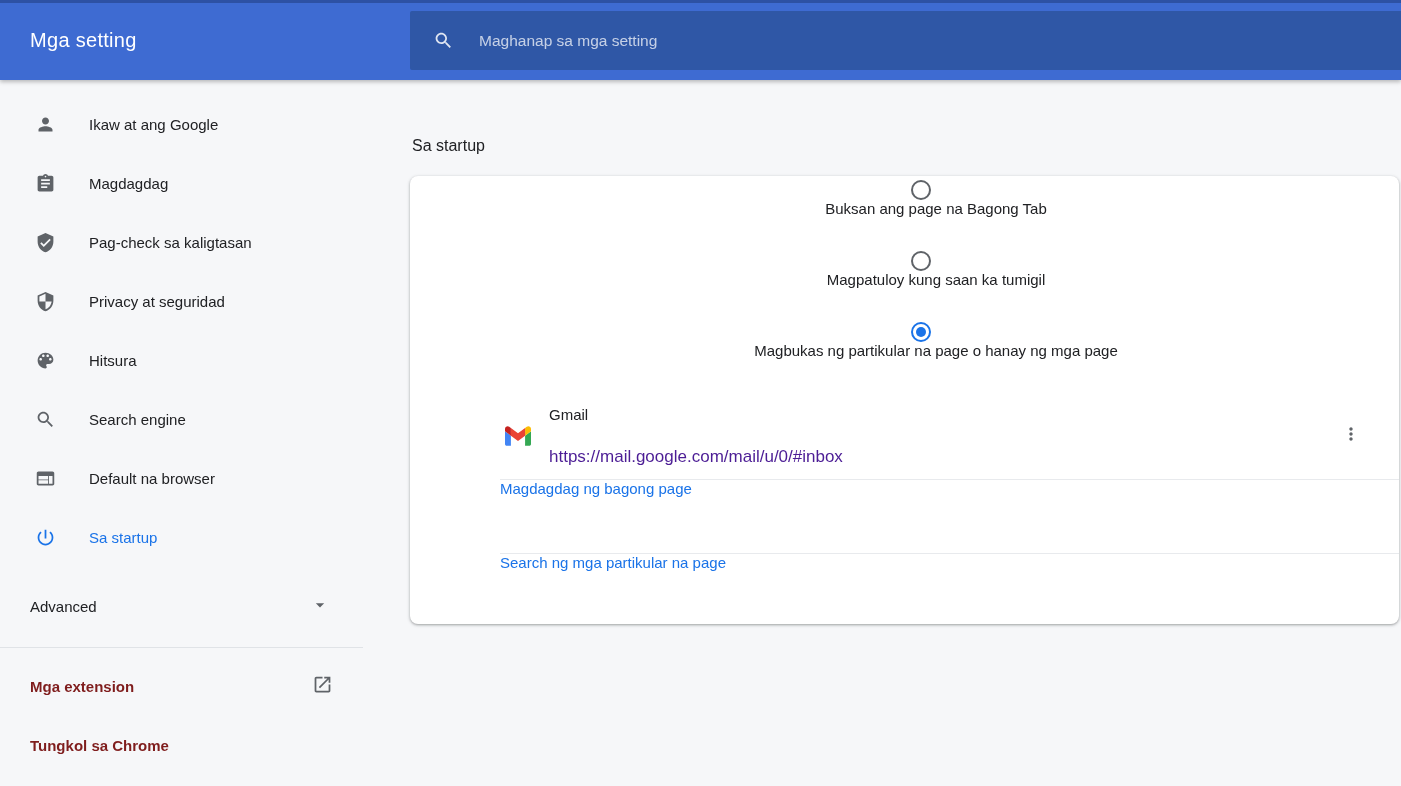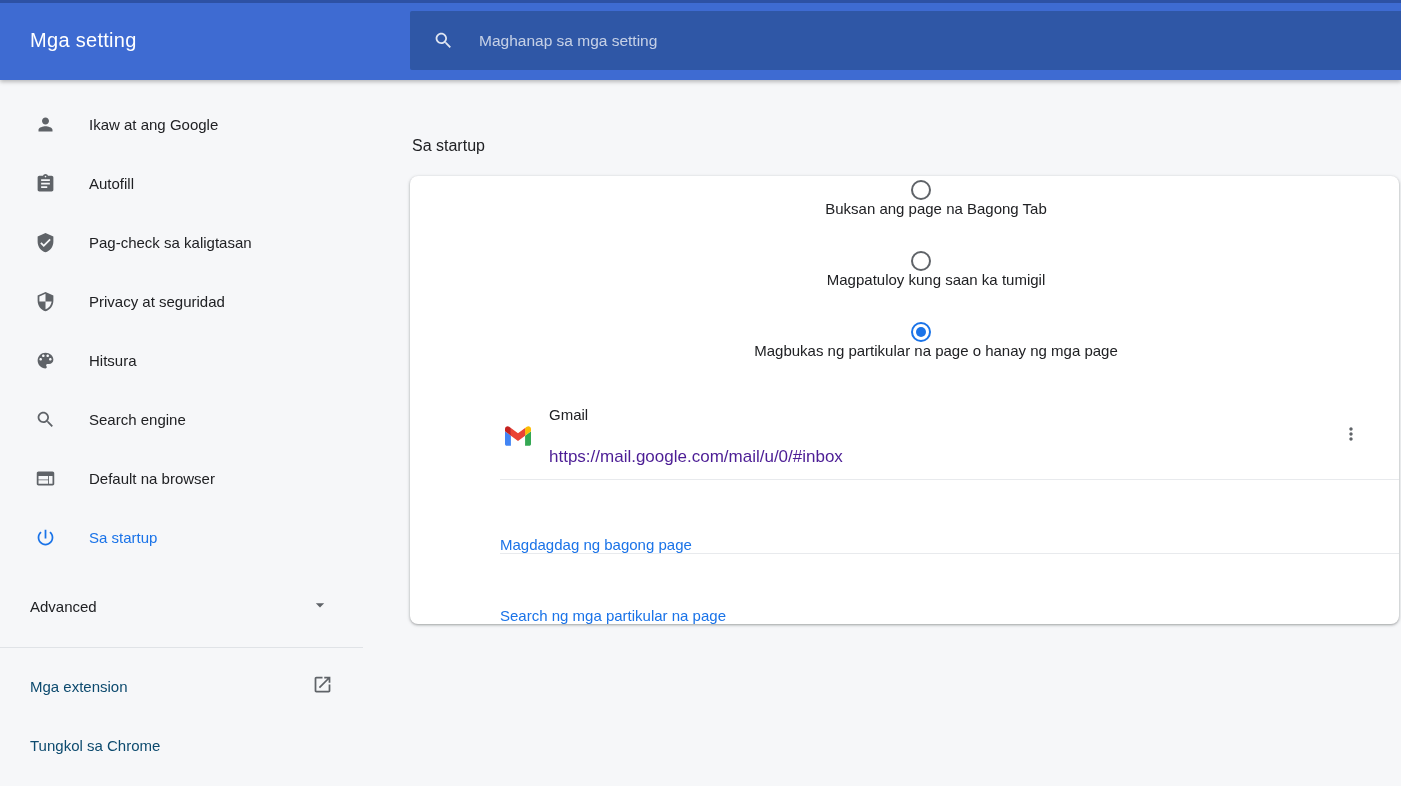--- a/index.html
+++ b/index.html
@@ -62,21 +62,21 @@
     font-size:15px; font-weight:500; color:#202124;
   }
   .advanced-row svg { fill:#5f6368; }
 
   .sidebar-divider { margin-top:17px; border-top:1px solid #e0e3e7; width:363px; }
 
   .footer-item {
     height:48px; margin-top:14px;
     display:flex; align-items:center; justify-content:space-between;
     padding:0 30px; cursor:pointer;
-    font-size:15px; font-weight:400; color:#0c4a6e;
+    font-size:15px; font-weight:700; color:#7f1d1d;
   }
   .footer-item + .footer-item { margin-top:11px; }
   .footer-item svg { fill:#5f6368; }
 
   
   .section-title {
     position:absolute; left:412px; top:137px;
     font-size:16px; font-weight:500; color:#202124;
   }
   .card {
@@ -110,21 +110,21 @@
   .page-url { font-size:17px; color:#4c1d95; margin-top:24px; }
   .kebab-btn {
     width:36px; height:36px; border-radius:50%;
     display:flex; align-items:center; justify-content:center;
     cursor:pointer; flex:0 0 auto;
   }
   .kebab-btn svg { fill:#5f6368; }
 
   .card-divider { margin-left:90px; border-top:1px solid #e8eaed; }
 
-  .link-row { height:73px; display:flex; align-items:flex-end; padding-left:90px; cursor:pointer; }
+  .link-row { height:73px; display:flex; align-items:flex-start; padding-left:90px; cursor:pointer; }
   .link-row:last-child { height:70px; }
   .link-label { font-size:15px; font-weight:500; color:#1a73e8; }
 </style>
 </head>
 <body>
 
 <div class="header">
   <div class="header-topstrip"></div>
   <div class="header-title">Mga setting</div>
   <div class="search-box">
@@ -148,21 +148,21 @@
       </span>
       <span class="mi-label">Ikaw at ang Google</span>
     </div>
 
     <div class="menu-item">
       <span class="mi-icon">
         <svg width="21" height="21" viewBox="0 0 24 24">
             <path d="M19 3h-4.18C14.4 1.84 13.3 1 12 1c-1.3 0-2.4.84-2.82 2H5c-1.1 0-2 .9-2 2v14c0 1.1.9 2 2 2h14c1.1 0 2-.9 2-2V5c0-1.1-.9-2-2-2zm-7 0c.55 0 1 .45 1 1s-.45 1-1 1-1-.45-1-1 .45-1 1-1zm2 14H7v-2h7v2zm3-4H7v-2h10v2zm0-4H7V7h10v2z"></path>
           </svg>
       </span>
-      <span class="mi-label">Autofill</span>
+      <span class="mi-label">Magdagdag</span>
     </div>
 
     <div class="menu-item">
       <span class="mi-icon">
         <svg width="21" height="21" viewBox="0 0 24 24">
             <path d="M12 1L3 5v6c0 5.55 3.84 10.74 9 12 5.16-1.26 9-6.45 9-12V5l-9-4zm-2 16l-4-4 1.41-1.41L10 14.17l6.59-6.59L18 9l-8 8z"></path>
           </svg>
       </span>
       <span class="mi-label">Pag-check sa kaligtasan</span>
     </div>

